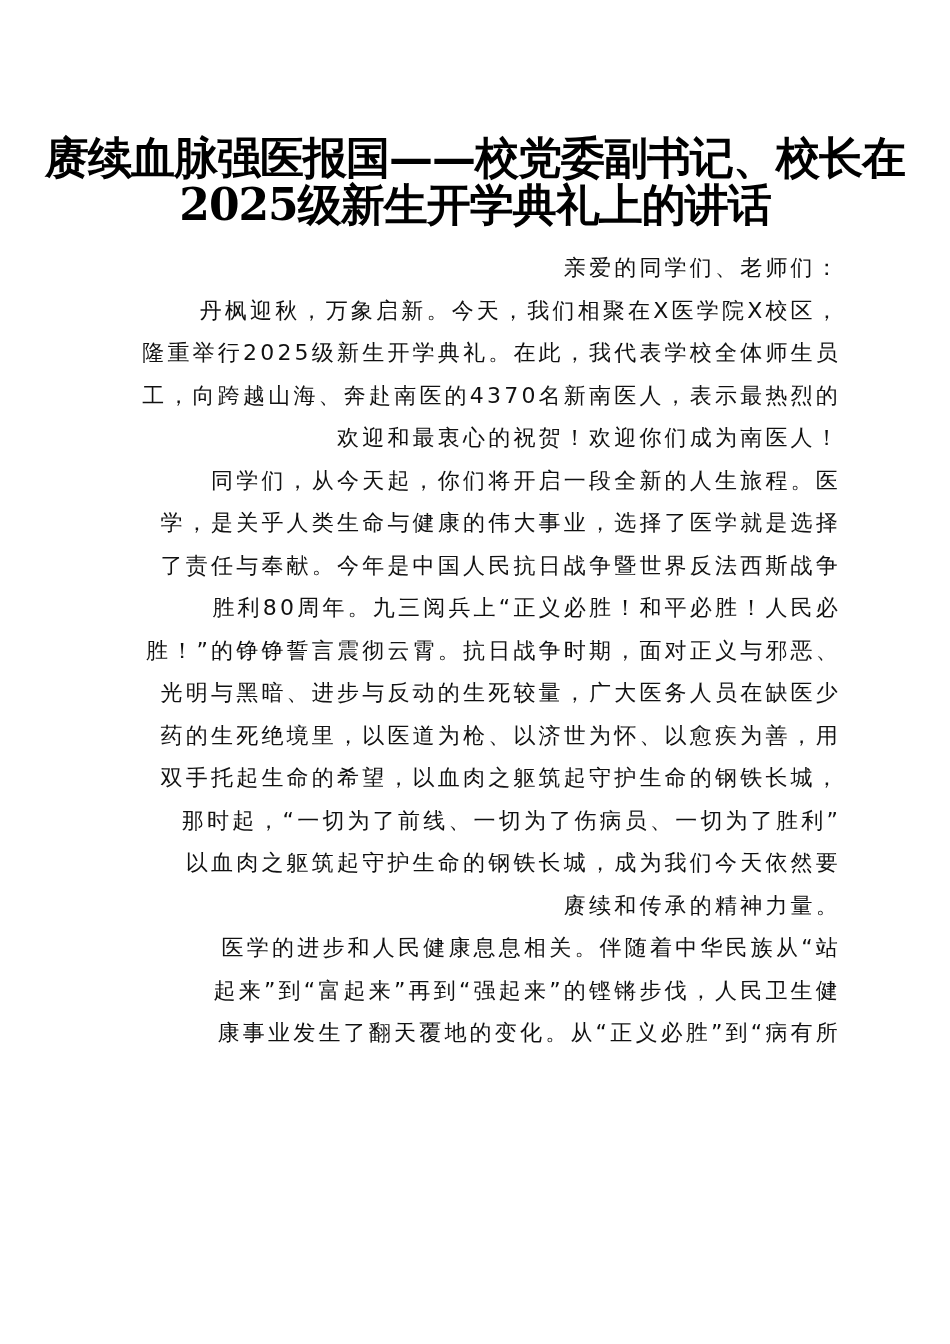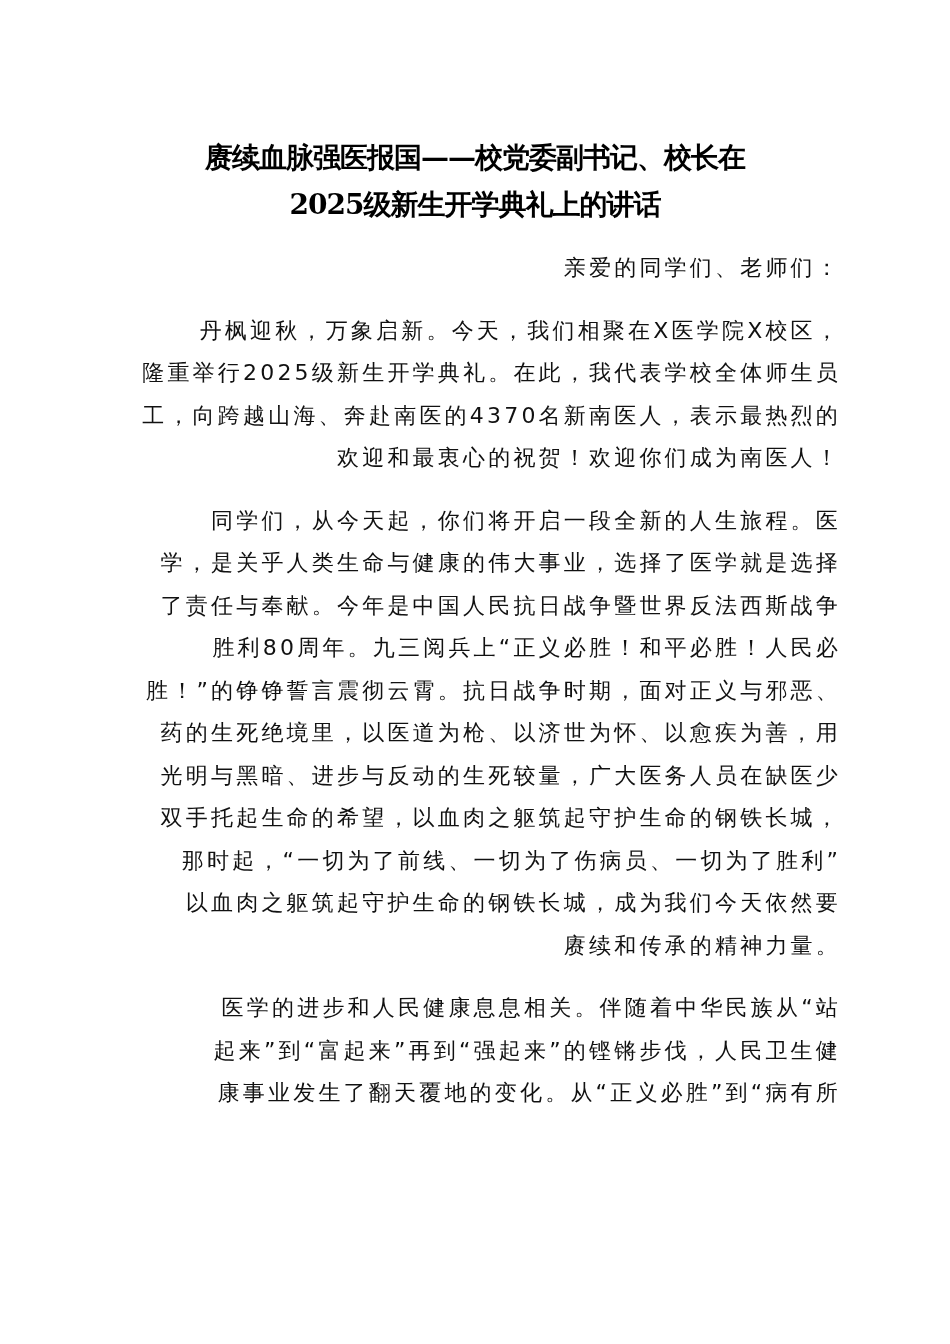--- a/index.html
+++ b/index.html
@@ -1,31 +1,31 @@
 <!DOCTYPE html>
 <html><head>
 <meta charset="utf-8">
 <style>
   html, body { margin: 0; padding: 0; background: #ffffff; }
   body { width: 950px; height: 1344px; position: relative; overflow: hidden; }
   .page { position: absolute; left: 0; top: 0; width: 950px; height: 1344px; background: #fff; }
   .title {
     position: absolute; left: 0; width: 950px; text-align: center;
     font-family: "DejaVu Serif", "Liberation Serif", serif;
-    font-weight: bold; font-size: 28px; color: #000; letter-spacing: -1px;
+    font-weight: bold; font-size: 44px; color: #000; letter-spacing: -1px;
     line-height: 47px; top: 134px;
   }
   .title div { white-space: nowrap; }
   .body {
     position: absolute; left: 121px; top: 247px; width: 720px;
     font-family: "DejaVu Sans", "Liberation Sans", sans-serif;
     font-size: 22px; color: #111; line-height: 42.5px; text-align: right;
   }
   .line { white-space: nowrap; height: 42.5px; letter-spacing: 3.2px; }
-  .indent { padding-left: 48px; margin-top: 20px; }
+  .indent { padding-left: 48px; }
 </style>
 </head>
 <body>
 
 <div class="page">
   <div class="title">
     <div>赓续血脉强医报国——校党委副书记、校长在</div>
     <div>2025级新生开学典礼上的讲话</div>
   </div>
 
@@ -38,22 +38,22 @@
       <div class="line">工，向跨越山海、奔赴南医的4370名新南医人，表示最热烈的</div>
       <div class="line">欢迎和最衷心的祝贺！欢迎你们成为南医人！</div>
     </div>
 
     <div>
       <div class="line indent">同学们，从今天起，你们将开启一段全新的人生旅程。医</div>
       <div class="line">学，是关乎人类生命与健康的伟大事业，选择了医学就是选择</div>
       <div class="line">了责任与奉献。今年是中国人民抗日战争暨世界反法西斯战争</div>
       <div class="line">胜利80周年。九三阅兵上“正义必胜！和平必胜！人民必</div>
       <div class="line">胜！”的铮铮誓言震彻云霄。抗日战争时期，面对正义与邪恶、</div>
+      <div class="line">光明与黑暗、进步与反动的生死较量，广大医务人员在缺医少</div>
       <div class="line">药的生死绝境里，以医道为枪、以济世为怀、以愈疾为善，用</div>
-      <div class="line">光明与黑暗、进步与反动的生死较量，广大医务人员在缺医少</div>
       <div class="line">双手托起生命的希望，以血肉之躯筑起守护生命的钢铁长城，</div>
       <div class="line">那时起，“一切为了前线、一切为了伤病员、一切为了胜利”</div>
       <div class="line">以血肉之躯筑起守护生命的钢铁长城，成为我们今天依然要</div>
       <div class="line">赓续和传承的精神力量。</div>
     </div>
 
     <div>
       <div class="line indent">医学的进步和人民健康息息相关。伴随着中华民族从“站</div>
       <div class="line">起来”到“富起来”再到“强起来”的铿锵步伐，人民卫生健</div>
       <div class="line">康事业发生了翻天覆地的变化。从“正义必胜”到“病有所</div>

